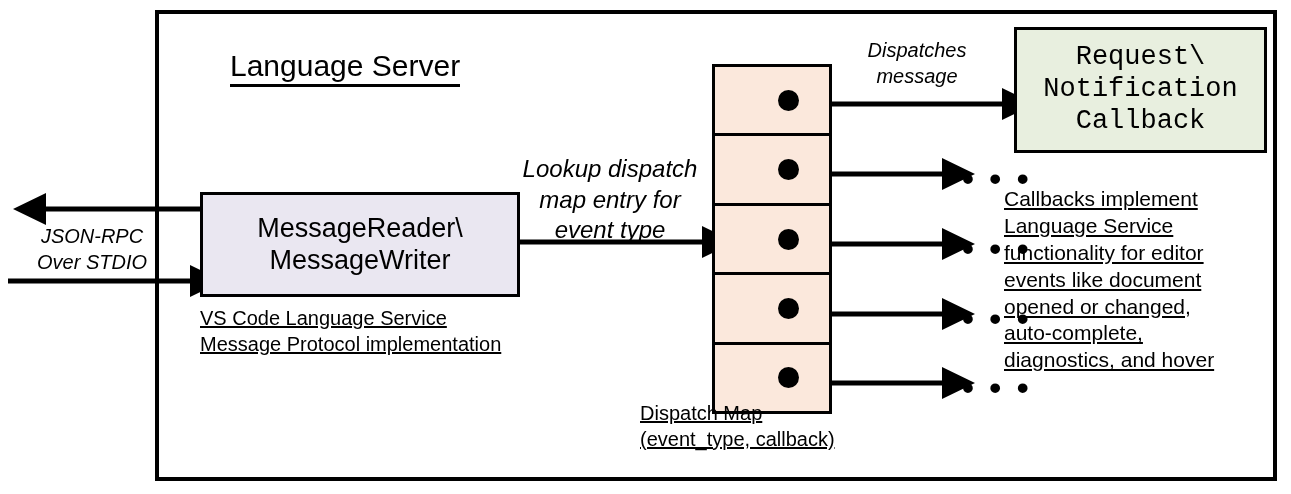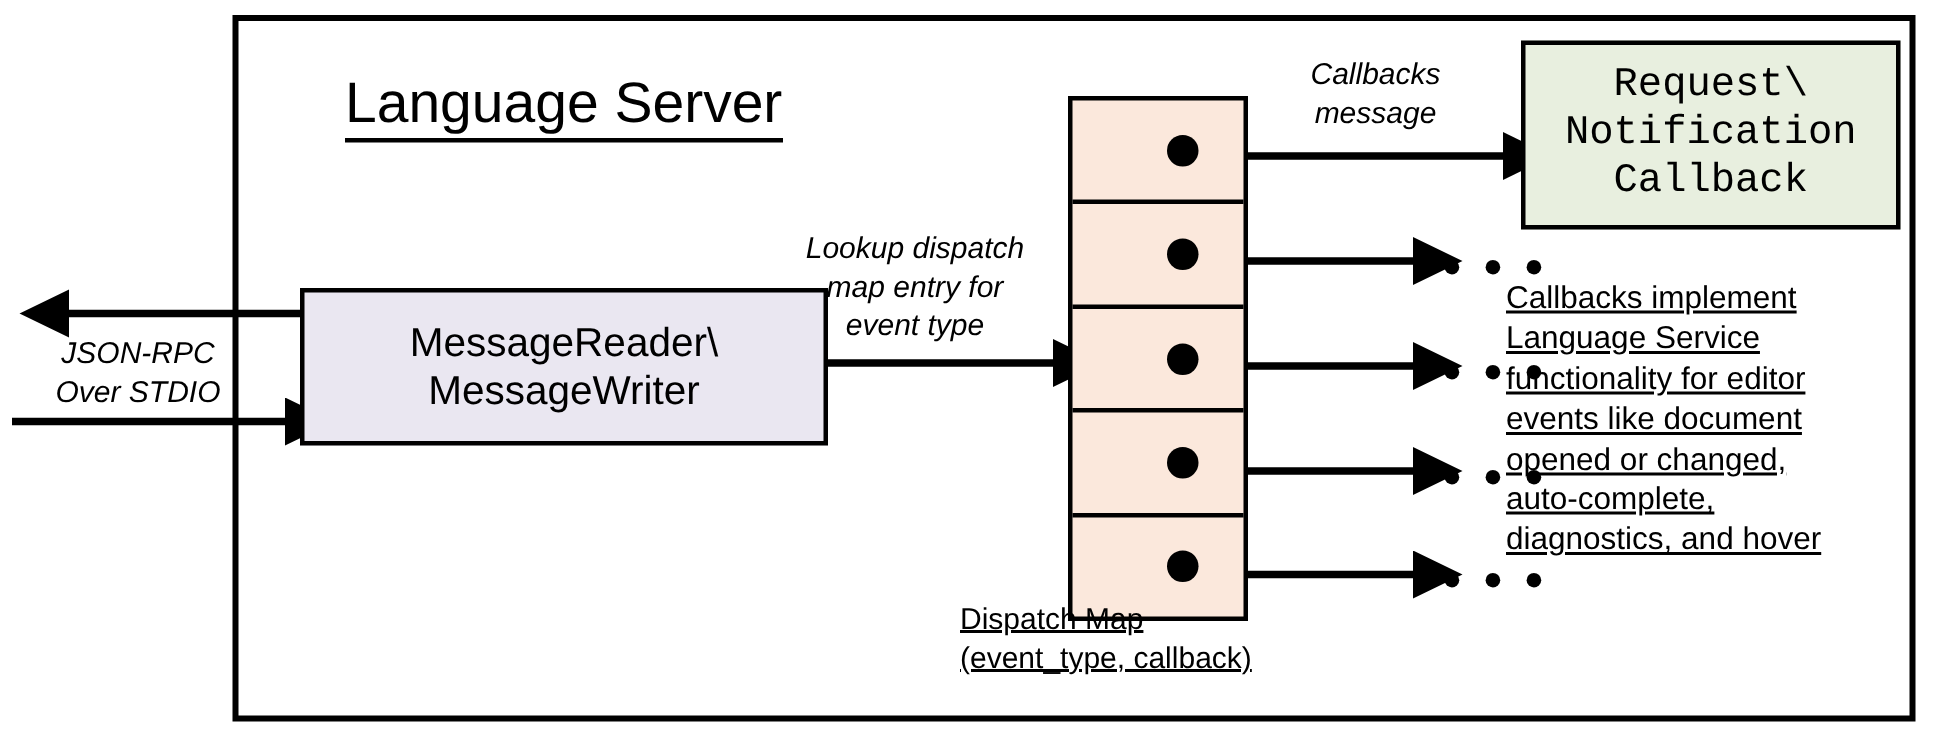--- a/index.html
+++ b/index.html
@@ -29,42 +29,42 @@
     height: 471px;
     border: 4px solid #000000;
     box-sizing: border-box;
     background: transparent;
   }
 
   
   #server-title {
     left: 230px;
     top: 50px;
-    font-size: 38px;
+    font-size: 30px;
     line-height: 1.05;
     letter-spacing: 0px;
     white-space: nowrap;
     border-bottom: 3px solid #000;
     padding-bottom: 2px;
   }
 
   
   .node-box {
     box-sizing: border-box;
     border: 3.5px solid #000000;
     display: flex;
     align-items: center;
     justify-content: center;
     text-align: center;
     line-height: 1.18;
   }
   #message-rw-box {
     left: 200px;
     top: 192px;
-    width: 352px;
+    width: 320px;
     height: 105px;
     background: #eae7f1;
     font-size: 27px;
   }
   #callback-box {
     left: 1014px;
     top: 27px;
     width: 253px;
     height: 126px;
     background: #e8efdf;
@@ -89,21 +89,21 @@
 
   
   .edge-label {
     font-style: italic;
     text-align: center;
     line-height: 1.28;
     font-size: 20px;
     white-space: pre-line;
   }
   #label-jsonrpc { left: 18px; top: 224px; width: 148px; }
-  #label-lookup  { left: 520px; top: 154px; width: 180px; font-size: 20px; }
+  #label-lookup  { left: 520px; top: 154px; width: 180px; font-size: 24px; }
   #label-dispatches { left: 832px; top: 38px; width: 170px; }
 
   
   #dispatch-map {
     left: 712px;
     top: 64px;
     width: 120px;
     height: 350px;
     box-sizing: border-box;
     border: 3.5px solid #000;
@@ -192,20 +192,22 @@
 
   <div id="server-boundary" class="abs"></div>
 
   <div id="server-title" class="abs">Language Server</div>
 
   <div id="label-jsonrpc" class="abs edge-label">JSON-RPC
 Over STDIO</div>
 
   <div id="message-rw-box" class="abs node-box">MessageReader\
 MessageWriter</div>
+  <div id="message-rw-caption" class="abs caption">VS Code Language Service
+Message Protocol implementation</div>
 
   <div id="label-lookup" class="abs edge-label">Lookup dispatch
 map entry for
 event type</div>
 
   <div id="dispatch-map" class="abs">
     <div class="map-cell">
       <span class="map-dot"></span>
     </div>
     <div class="map-cell">
@@ -217,21 +219,21 @@
     <div class="map-cell">
       <span class="map-dot"></span>
     </div>
     <div class="map-cell">
       <span class="map-dot"></span>
     </div>
   </div>
   <div id="dispatch-map-caption" class="abs caption">Dispatch Map
 (event_type, callback)</div>
 
-  <div id="label-dispatches" class="abs edge-label">Callbacks
+  <div id="label-dispatches" class="abs edge-label">Dispatches
 message</div>
 
   <div id="callback-box" class="abs node-box">Request\
 Notification
 Callback</div>
   <div id="callbacks-desc" class="abs caption">Callbacks implement
 Language Service
 functionality for editor
 events like document
 opened or changed,

